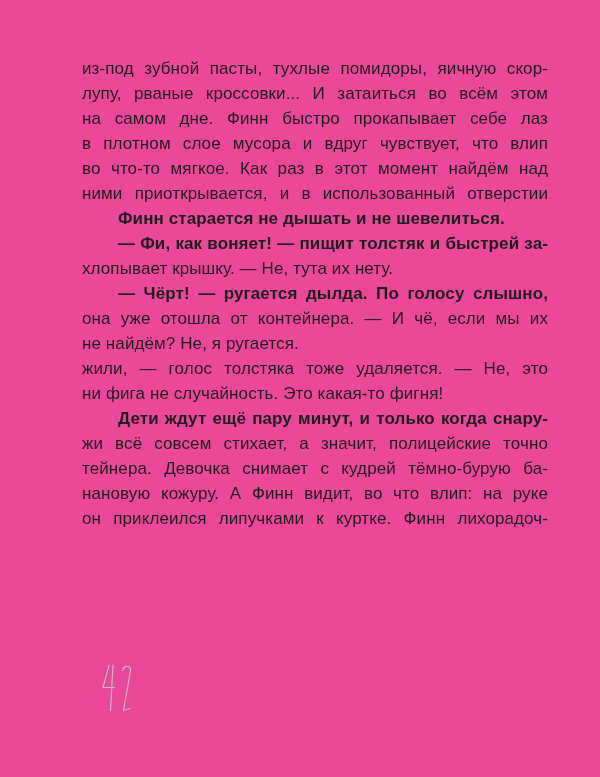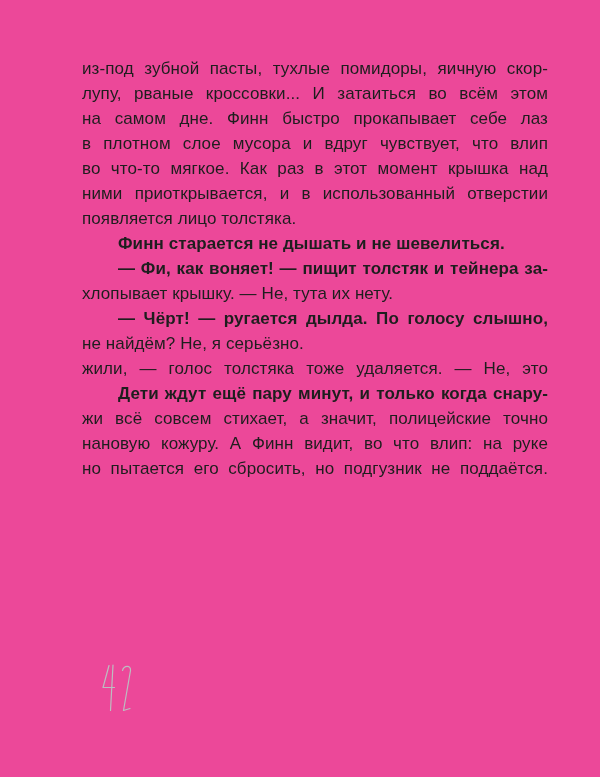--- a/index.html
+++ b/index.html
@@ -48,33 +48,35 @@
 </head>
 <body>
 
 <div class="page">
 
   <div class="text-block">
       <div class="line just">из-под зубной пасты, тухлые помидоры, яичную скор-</div>
       <div class="line just">лупу, рваные кроссовки... И затаиться во всём этом</div>
       <div class="line just">на самом дне. Финн быстро прокапывает себе лаз</div>
       <div class="line just">в плотном слое мусора и вдруг чувствует, что влип</div>
-      <div class="line just">во что-то мягкое. Как раз в этот момент крышка над</div>
+      <div class="line just">во что-то мягкое. Как раз в этот момент найдём над</div>
       <div class="line just">ними приоткрывается, и в использованный отверстии</div>
-      <div class="line">появляется лицо толстяка.</div>
       <div class="line indent">Финн старается не дышать и не шевелиться.</div>
-      <div class="line indent just">— Фи, как воняет! — пищит толстяк и тейнера за-</div>
+      <div class="line indent just">— Фи, как воняет! — пищит толстяк и быстрей за-</div>
       <div class="line">хлопывает крышку. — Не, тута их нету.</div>
       <div class="line indent just">— Чёрт! — ругается дылда. По голосу слышно, что</div>
-      <div class="line">не найдём? Не, я серьёзно.</div>
+      <div class="line just">она уже отошла от контейнера. — И чё, если мы их</div>
+      <div class="line">не найдём? Не, я ругается.</div>
       <div class="line just">жили, — голос толстяка тоже удаляется. — Не, это</div>
+      <div class="line">ни фига не случайность. Это какая-то фигня!</div>
       <div class="line indent just">Дети ждут ещё пару минут, и только когда снару-</div>
       <div class="line just">жи всё совсем стихает, а значит, полицейские точно</div>
+      <div class="line just">тейнера. Девочка снимает с кудрей тёмно-бурую ба-</div>
       <div class="line just">нановую кожуру. А Финн видит, во что влип: на руке</div>
-      <div class="line just">но пытается его сбросить, но подгузник не поддаётся.</div>
+      <div class="line just">он приклеился липучками к куртке. Финн лихорадоч-</div>
     </div>
 
   <div class="page-number">
     <span class="sr">42</span>
     <svg viewBox="0 0 44 48" fill="none" stroke="#bdbdc1" stroke-width="1.2" stroke-linecap="round" stroke-linejoin="round">
 
       <path d="M11 1.5 L5 23.5 L16.5 23.5"></path>
       <path d="M15 1 L12.5 46.5"></path>
 
       <path d="M24.5 6.5 C26 0.8 33 1 32.5 6.5 L25.5 46.5 L32 44.5"></path>

